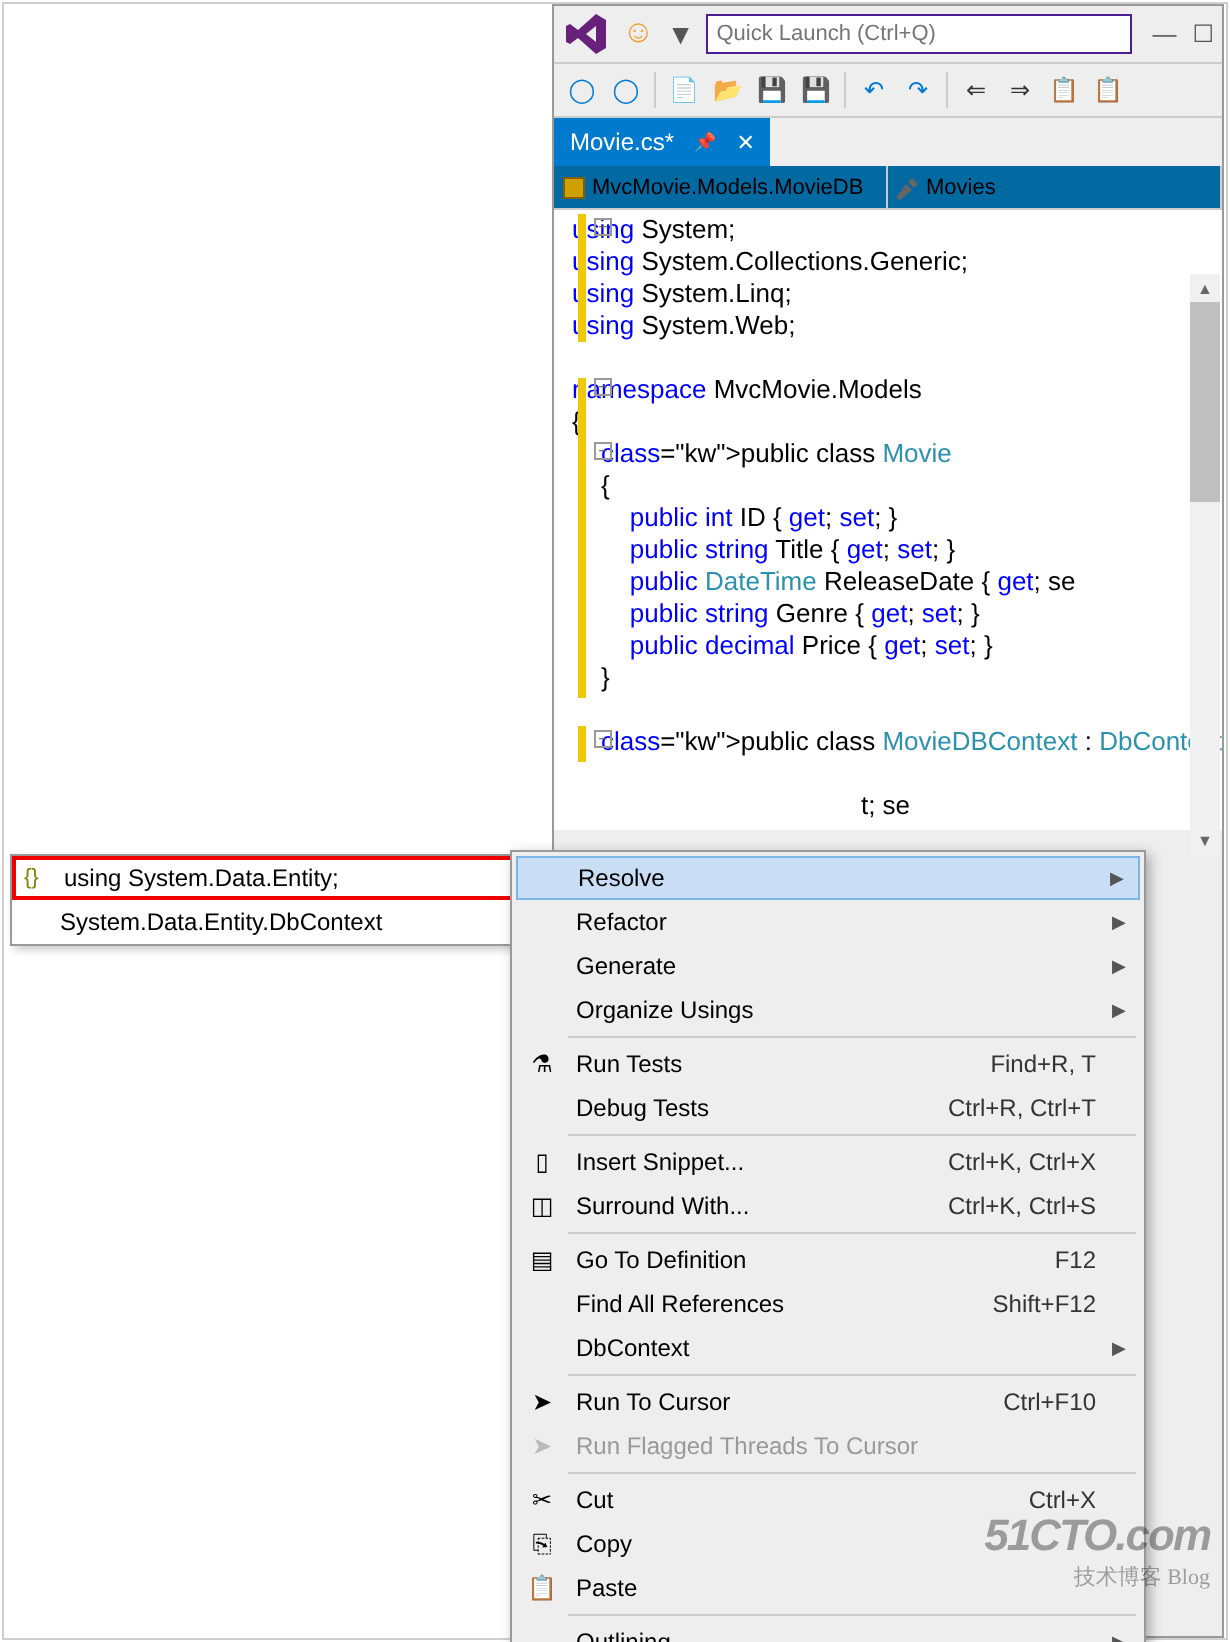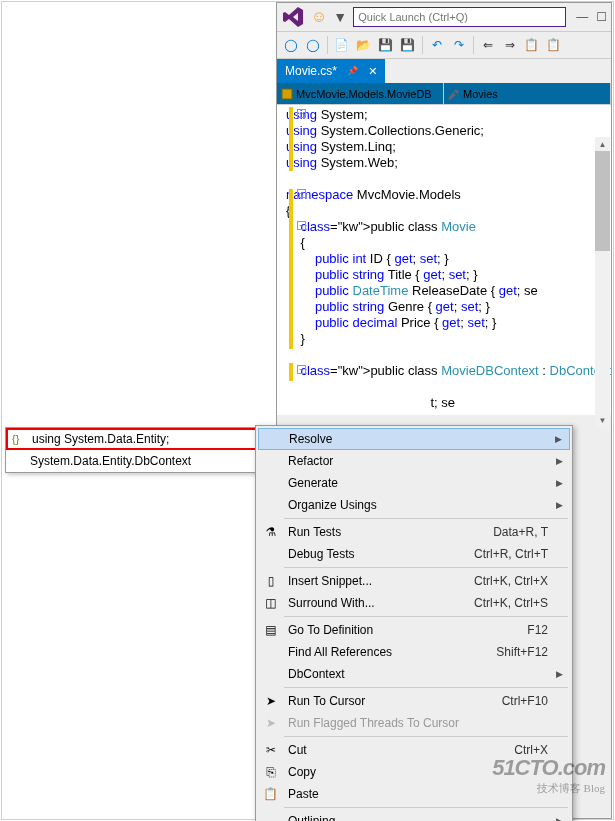--- a/index.html
+++ b/index.html
@@ -171,21 +171,21 @@
     </div>
     <div class="cm-row">
       <span class="cm-icon"></span>
       <span class="cm-label">Organize Usings</span>
       <span class="cm-arrow">▶</span>
     </div>
     <div class="cm-sep"></div>
     <div class="cm-row">
       <span class="cm-icon">⚗</span>
       <span class="cm-label">Run Tests</span>
-      <span class="cm-short">Data+R, T</span>
+      <span class="cm-short">Find+R, T</span>
       <span class="cm-arrow"></span>
     </div>
     <div class="cm-row">
       <span class="cm-icon"></span>
       <span class="cm-label">Debug Tests</span>
       <span class="cm-short">Ctrl+R, Ctrl+T</span>
       <span class="cm-arrow"></span>
     </div>
     <div class="cm-sep"></div>
     <div class="cm-row">

